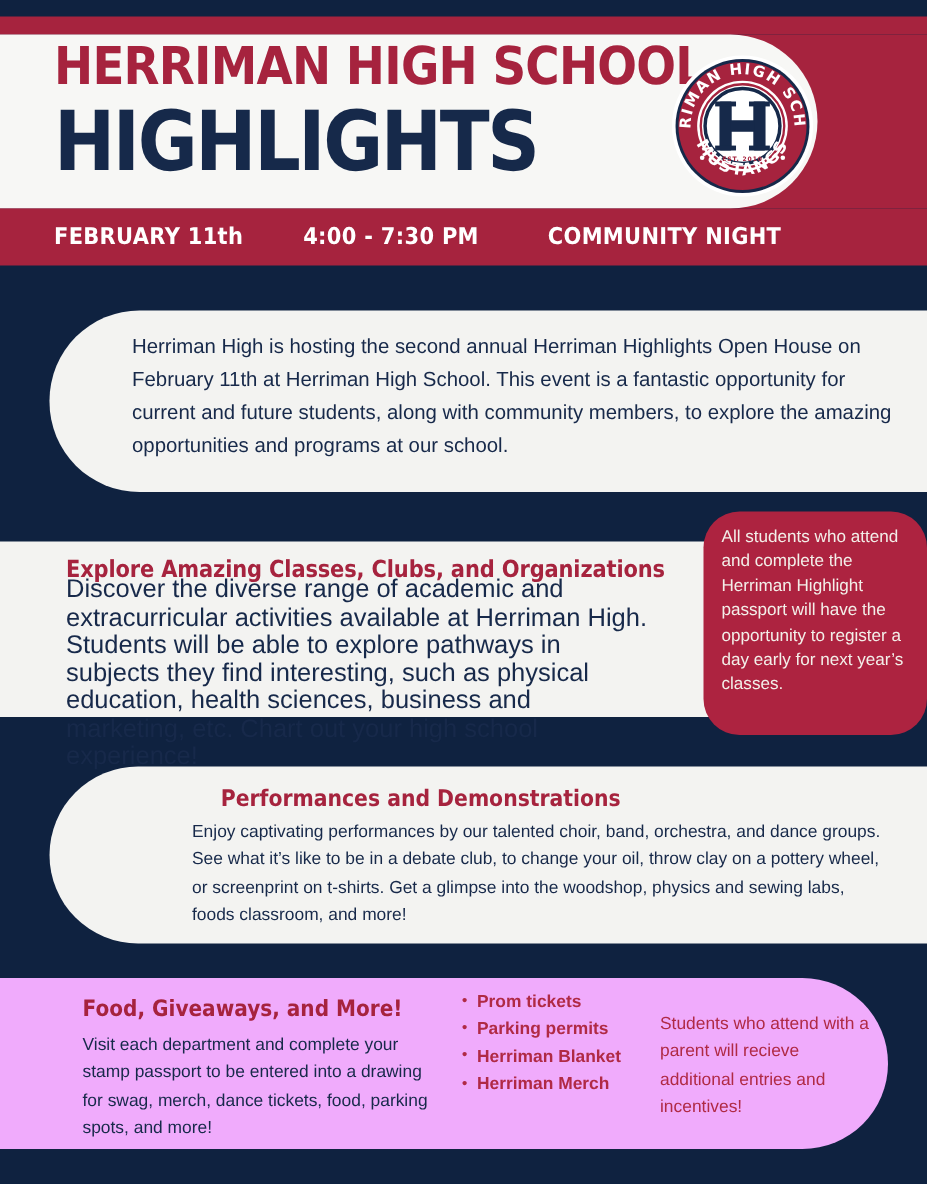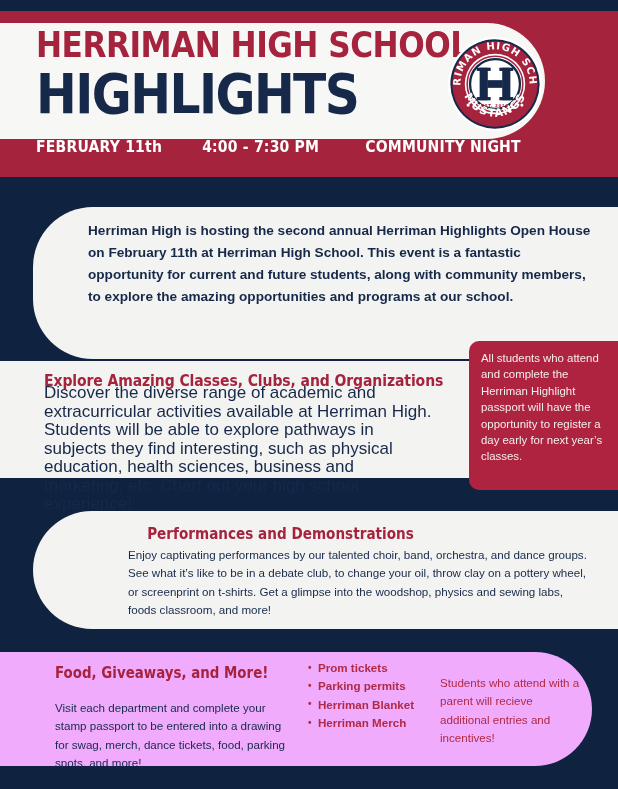--- a/index.html
+++ b/index.html
@@ -85,44 +85,43 @@
     width: 96px; height: 96px;
   }
 
   
   .info-bar {
     position: absolute;
     left: 0; top: 139px;
     width: 618px; height: 38px;
     background: #a6233e;
     display: flex;
-    align-items: flex-start;
+    align-items: center;
   }
   .info-item {
     font-family: "DejaVu Sans", sans-serif;
     font-weight: 700;
     font-size: 14px;
     color: #ffffff;
     letter-spacing: 0.2px;
     transform: scaleY(1.1);
     white-space: nowrap;
   }
   .info-date   { margin-left: 36px; }
   .info-time   { margin-left: 40px; }
   .info-label  { margin-left: 46px; }
 
   
   .intro-box {
     position: absolute;
     left: 33px; top: 207px;
-    width: 585px; height: 152px;
+    width: 585px; height: 121px;
     background: #f3f3f1;
     border-top-left-radius: 60px;
     border-bottom-left-radius: 60px;
-    font-weight: bold;
   }
   .intro-text {
     position: absolute;
     left: 55px; top: 13px;
     width: 508px;
     font-size: 13.6px;
     line-height: 22px;
     color: #17294a;
   }
 
@@ -155,20 +154,21 @@
   }
 
   
   .passport-box {
     position: absolute;
     left: 469px; top: 341px;
     width: 149px; height: 149px;
     background: #ad2340;
     border-top-left-radius: 10px;
     border-bottom-left-radius: 10px;
+    border-radius: 24px;
   }
   .passport-text {
     position: absolute;
     left: 12px; top: 9px;
     width: 124px;
     font-size: 11.4px;
     line-height: 16.4px;
     color: #f3efe9;
   }
 
@@ -222,21 +222,20 @@
     transform-origin: left top;
     white-space: nowrap;
   }
   .food-text {
     position: absolute;
     left: 55px; top: 36px;
     width: 235px;
     font-size: 11.6px;
     line-height: 18.4px;
     color: #17294a;
-    margin-top: 11px;
   }
   .prize-list {
     position: absolute;
     left: 308px; top: 7px;
     width: 122px;
     margin: 0;
     padding: 0;
     list-style: none;
     font-weight: bold;
   }

